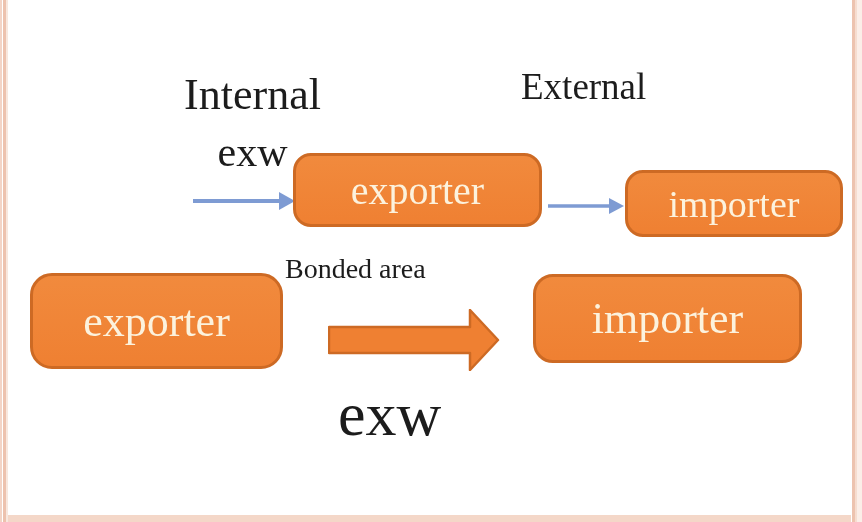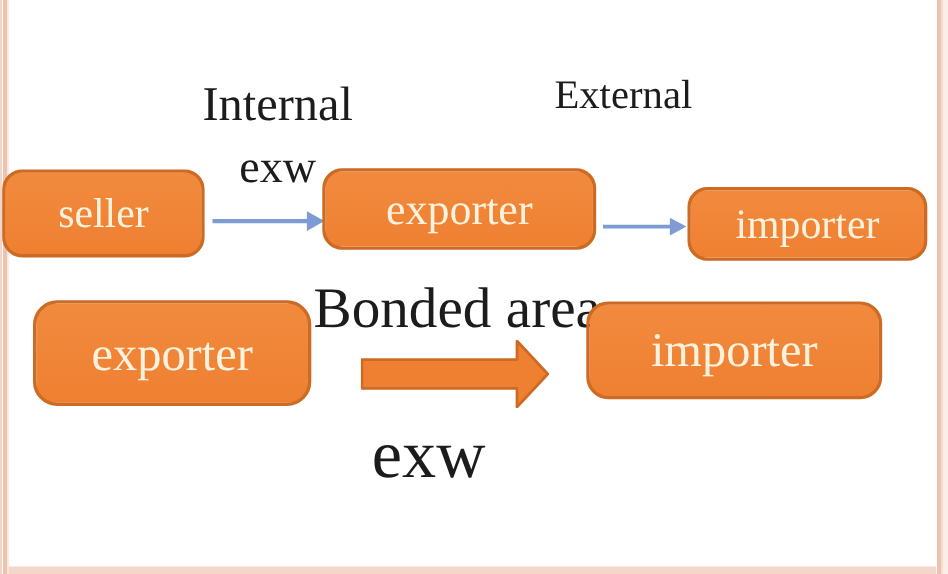--- a/index.html
+++ b/index.html
@@ -35,23 +35,23 @@
   }
 
   .label {
     position: absolute; z-index: 2;
     color: var(--text-black, #1c1c1c);
     white-space: nowrap;
     line-height: 1.05;
   }
   .label-internal   { left: 140px; top: 72px;  width: 225px; text-align: center; font-size: 44px; }
   .label-exw-top    { left: 140px; top: 130px; width: 225px; text-align: center; font-size: 42px; }
-  .label-external   { left: 504px; top: 68px;  font-size: 37px; }
+  .label-external   { left: 521px; top: 68px;  font-size: 37px; }
   .label-ext-terms  { left: 514px; top: 108px; font-size: 37px; }
-  .label-bonded     { left: 285px; top: 254px; font-size: 52px; }
+  .label-bonded     { left: 285px; top: 254px; font-size: 28px; }
   .label-exw-bottom { left: 338px; top: 382px; font-size: 62px; }
 
   .node {
     position: absolute; z-index: 2;
     background: linear-gradient(to bottom, #f18a3d, var(--box-fill, #ef8032));
     border: 3px solid var(--box-border, #cd6a24);
     border-radius: 18px;
     color: var(--box-text, #fcf2dd);
     display: flex; align-items: center; justify-content: center;
     box-sizing: border-box;
@@ -75,23 +75,20 @@
 <div class="slide">
 
   <div class="frame-bottom"></div>
   <div class="frame-left"></div>
   <div class="frame-right"></div>
 
   <div class="label label-internal">Internal</div>
   <div class="label label-exw-top">exw</div>
   <div class="label label-external">External</div>
 
-  <div class="node node-seller">
-    <span>seller</span>
-  </div>
 
   <svg class="arrow arrow-1 blue" width="102" height="22" viewBox="0 0 102 22">
     <line x1="0" y1="11" x2="87" y2="11" stroke="currentColor" stroke-width="4"></line>
     <polygon points="86,2 102,11 86,20" fill="currentColor"></polygon>
   </svg>
 
   <div class="node node-exporter-top">
     <span>exporter</span>
   </div>
 

